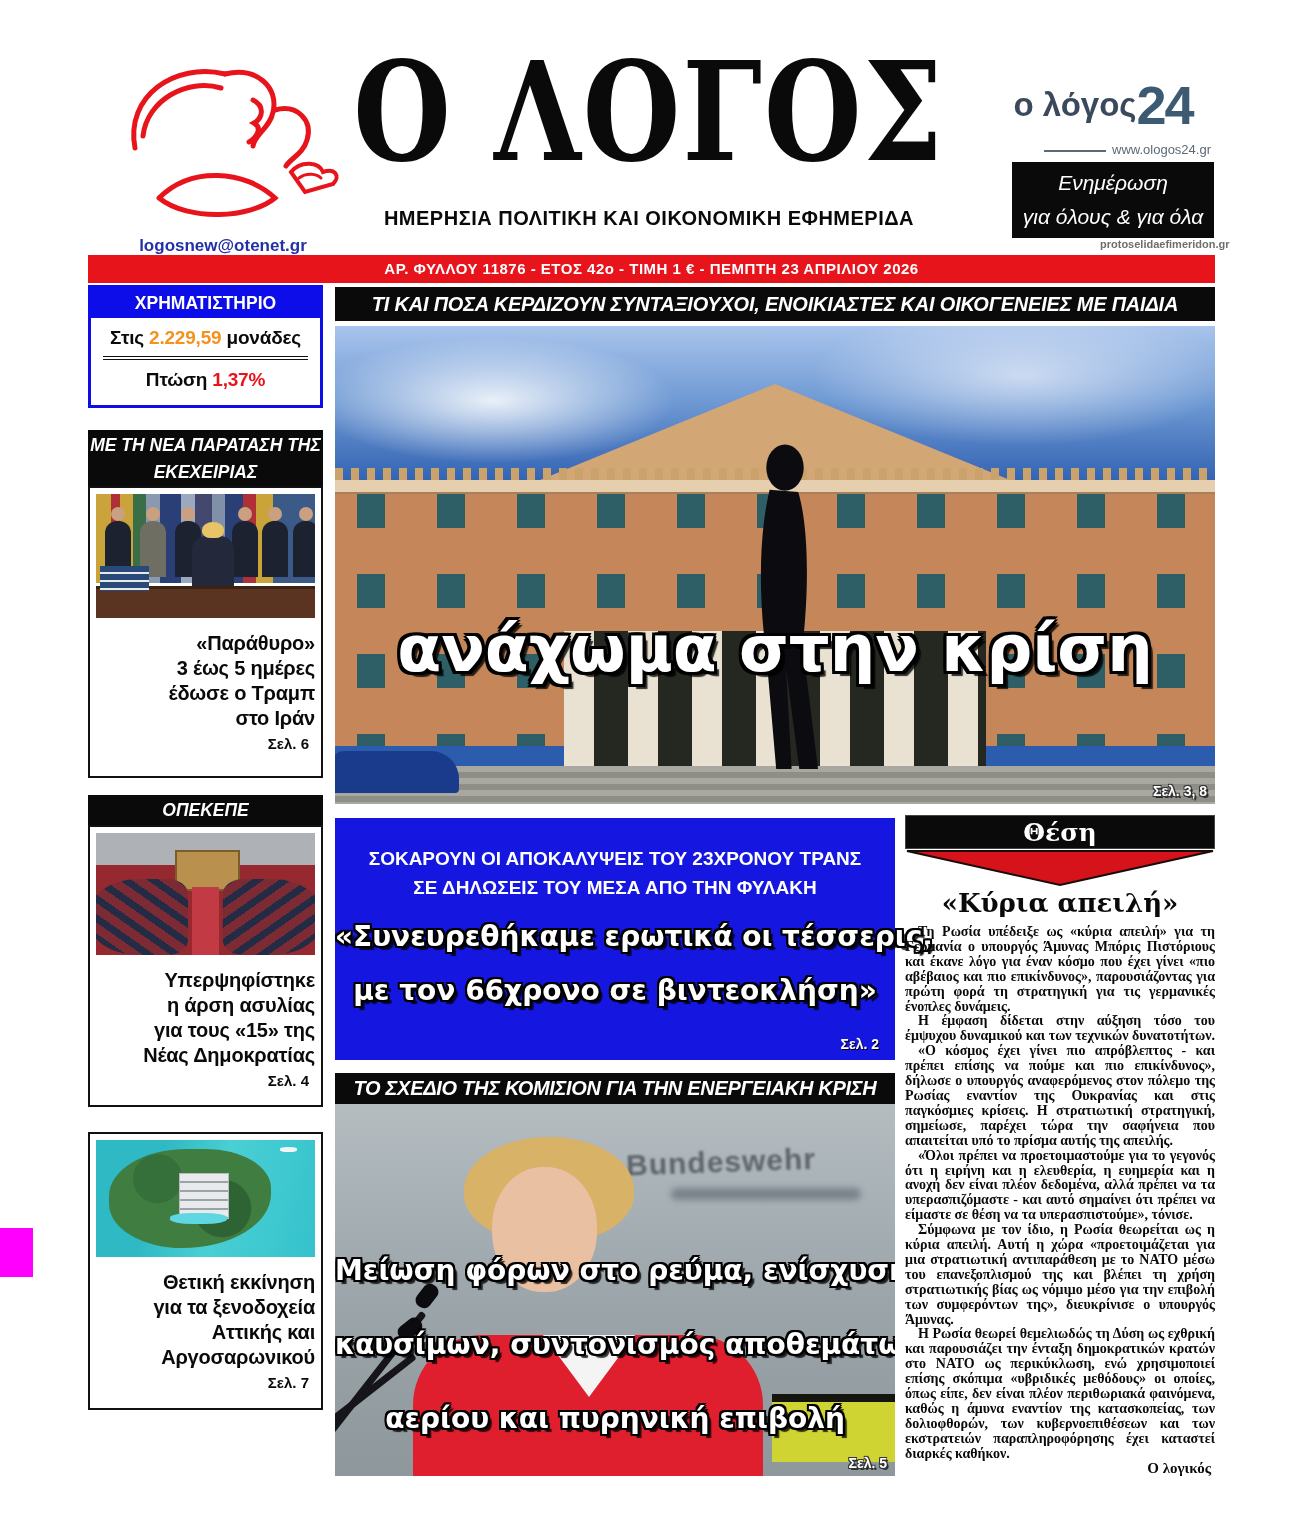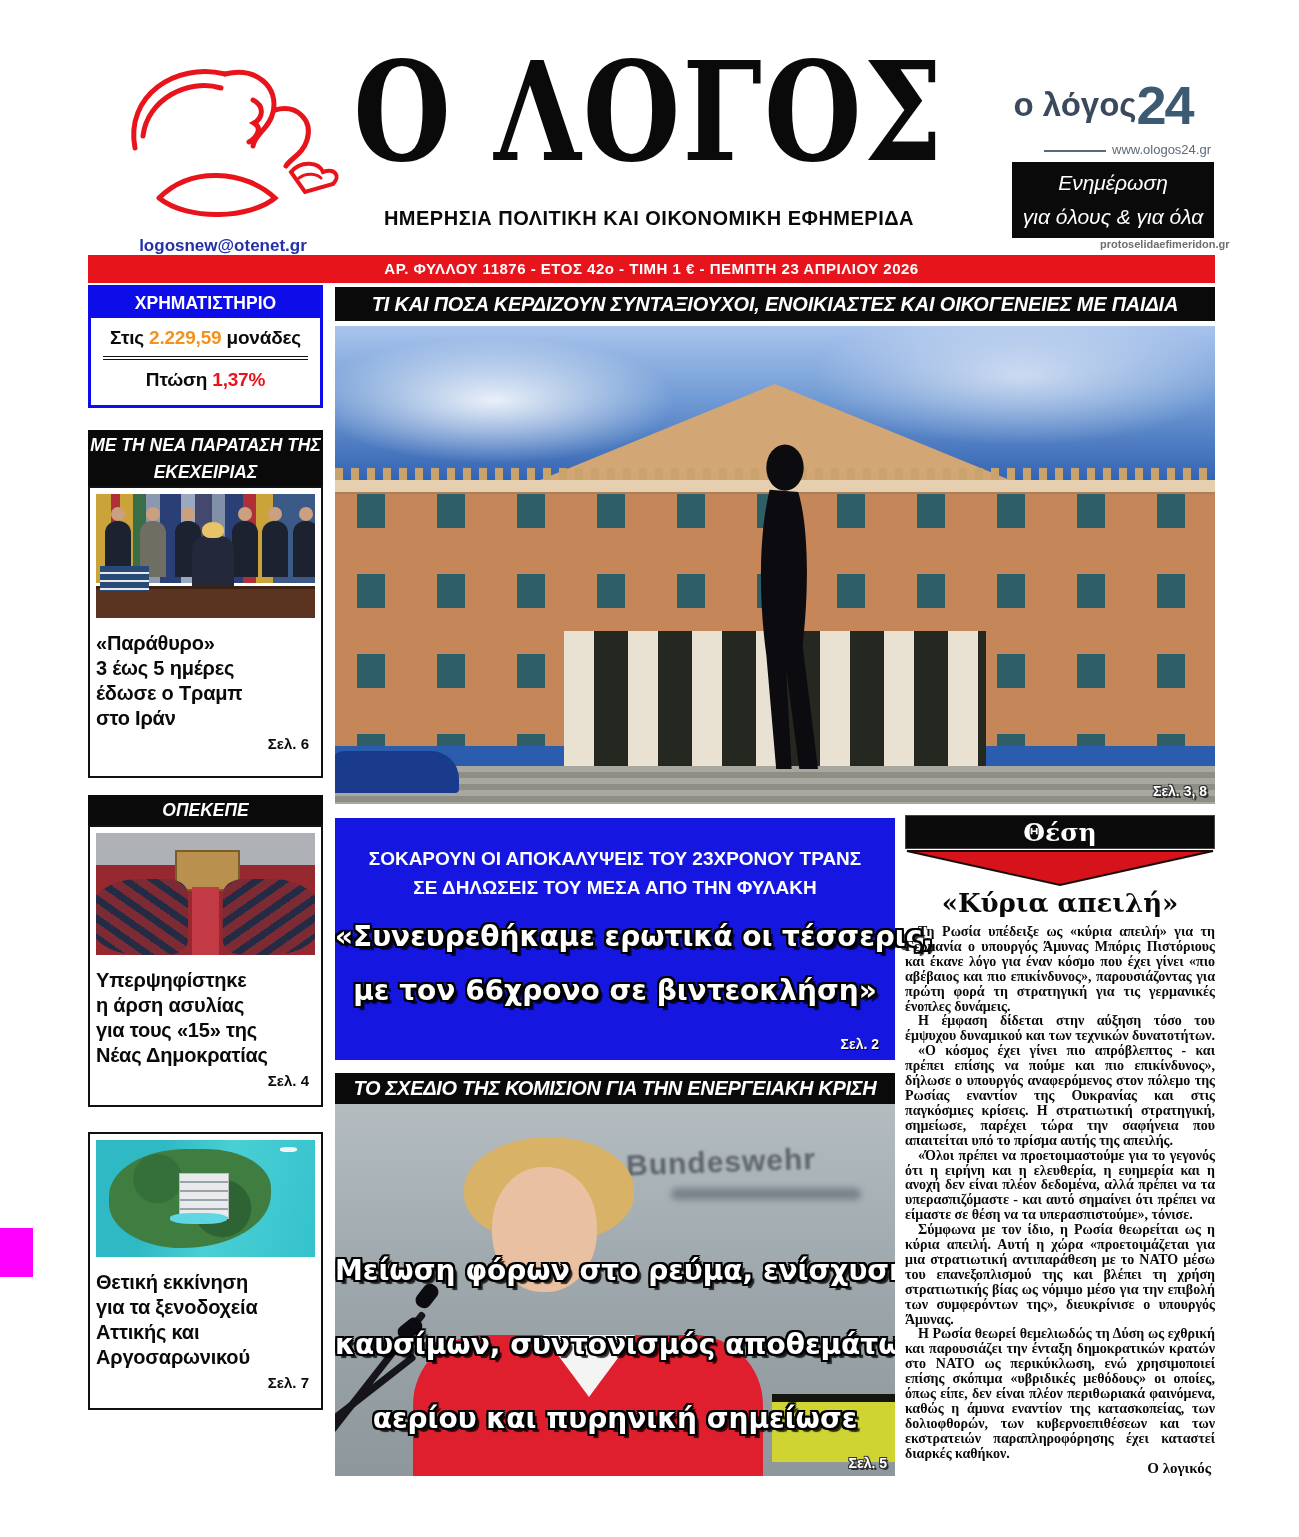--- a/index.html
+++ b/index.html
@@ -30,21 +30,21 @@
   #stock-box{top:285px;height:123px;border:3px solid #0d0dea;background:#fff;}
   #stock-head{background:#0d0dea;color:#fff;height:30px;line-height:30px;text-align:center;font-size:17.5px;font-weight:bold;}
   .stock-line{font-size:19px;font-weight:bold;text-align:center;margin-top:9px;letter-spacing:-.2px;}
   #stock-div{margin:7px 12px 0 12px;border-bottom:4px double #111;}
   .val-orange{color:#f5921e;}
   .val-red{color:#e8141c;}
 
   .kickerbox{background:#0a0a0a;color:#fff;font-weight:bold;text-align:center;font-style:italic;}
   .storybox{border:2px solid #111;background:#fff;box-sizing:border-box;padding:6px 6px 0 6px;}
   .sb-photo{position:relative;overflow:hidden;width:100%;}
-  .sb-headline{font-size:20px;font-weight:bold;text-align:left;line-height:25px;margin-top:13px;letter-spacing:-.2px;}
+  .sb-headline{font-size:20px;font-weight:bold;text-align:right;line-height:25px;margin-top:13px;letter-spacing:-.2px;}
   .pageref{font-size:15px;font-weight:bold;text-align:right;padding:4px 6px 2px 0;}
   .pageref-photo{position:absolute;right:8px;bottom:5px;font-size:14px;font-weight:bold;color:#fff;
       text-shadow:-1px -1px 0 #333,1px -1px 0 #333,-1px 1px 0 #333,1px 1px 0 #333,2px 2px 0 rgba(0,0,0,.7);}
 
   #magenta-marker{left:0;top:1228px;width:33px;height:49px;background:#ff00ff;}
 
   
   #lead-kicker{left:335px;top:287px;width:880px;height:34px;font-size:20px;line-height:34px;letter-spacing:-.2px;}
   #lead-photo{left:335px;top:326px;width:880px;height:478px;overflow:hidden;background:#2c5cae;}
   #energy-kicker{left:335px;top:1073px;width:560px;height:31px;font-size:20px;line-height:31px;letter-spacing:-.3px;}
@@ -279,20 +279,21 @@
     <div class="ph" id="lp-spikes"></div>
     <div class="ph" id="lp-cornice"></div>
     <div class="ph" id="lp-wall"></div>
     <div class="ph" id="lp-colonnade"></div>
     <div class="ph" id="lp-steps"></div>
     <div class="ph" id="lp-car"></div>
     <svg class="ph" id="lp-person" viewBox="0 0 100 300">
       <ellipse cx="50" cy="22" rx="17" ry="21" fill="#0c0c10"></ellipse>
       <path d="M36,42 C26,84 26,140 33,192 L42,296 L56,296 L51,205 L63,296 L80,296 L66,184 C73,122 70,70 62,44 Z" fill="#0c0c10"></path>
     </svg>
+    <div class="abs lead-line outline" style="top:286px;">ανάχωμα στην κρίση</div>
     <div class="pageref-photo">Σελ. 3, 8</div>
   </div>
 
   <div id="blue-box" class="abs">
     <div id="blue-kicker" class="abs">
       <div>ΣΟΚΑΡΟΥΝ ΟΙ ΑΠΟΚΑΛΥΨΕΙΣ ΤΟΥ 23ΧΡΟΝΟΥ ΤΡΑΝΣ</div>
       <div>ΣΕ ΔΗΛΩΣΕΙΣ ΤΟΥ ΜΕΣΑ ΑΠΟ ΤΗΝ ΦΥΛΑΚΗ</div>
     </div>
     <div class="abs blue-line outline-sm" style="top:102px;">«Συνευρεθήκαμε ερωτικά οι τέσσερις,</div>
     <div class="abs blue-line outline-sm" style="top:156px;">με τον 66χρονο σε βιντεοκλήση»</div>
@@ -309,21 +310,21 @@
     <div class="ph" id="vp-face"></div>
     <div class="ph" id="vp-blazer">
       <div id="vp-vshirt"></div>
     </div>
     <div class="ph vp-mic" id="vp-mic1"></div>
     <div class="ph vp-mic" id="vp-mic2"></div>
     <div class="ph vp-michead" id="vp-michead1"></div>
     <div class="ph vp-michead" id="vp-michead2"></div>
     <div class="abs vdl-line outline-sm" style="top:150px;">Μείωση φόρων στο ρεύμα, ενίσχυση</div>
     <div class="abs vdl-line outline-sm" style="top:224px;">καυσίμων, συντονισμός αποθεμάτων</div>
-    <div class="abs vdl-line outline-sm" style="top:298px;">αερίου και πυρηνική σημείωσε</div>
+    <div class="abs vdl-line outline-sm" style="top:298px;">αερίου και πυρηνική επιβολή</div>
     <div class="pageref-photo">Σελ. 5</div>
   </div>
 
   <div id="thesi-head" class="abs">Θέση</div>
   <svg id="thesi-triangle" class="abs" viewBox="0 0 310 38">
     <polygon points="2,1 308,1 155,35" fill="#d6131a" stroke="#1a0a0a" stroke-width="2"></polygon>
   </svg>
   <div id="opinion-title" class="abs">«Κύρια απειλή»</div>
   <div id="opinion-body" class="abs">
       <p>Τη Ρωσία υπέδειξε ως «κύρια απειλή» για τη Γερμανία ο υπουργός Άμυνας Μπόρις Πιστόριους και έκανε λόγο για έναν κόσμο που έχει γίνει «πιο αβέβαιος και πιο επικίνδυνος», παρουσιάζοντας για πρώτη φορά τη στρατηγική για τις γερμανικές ένοπλες δυνάμεις.</p>

